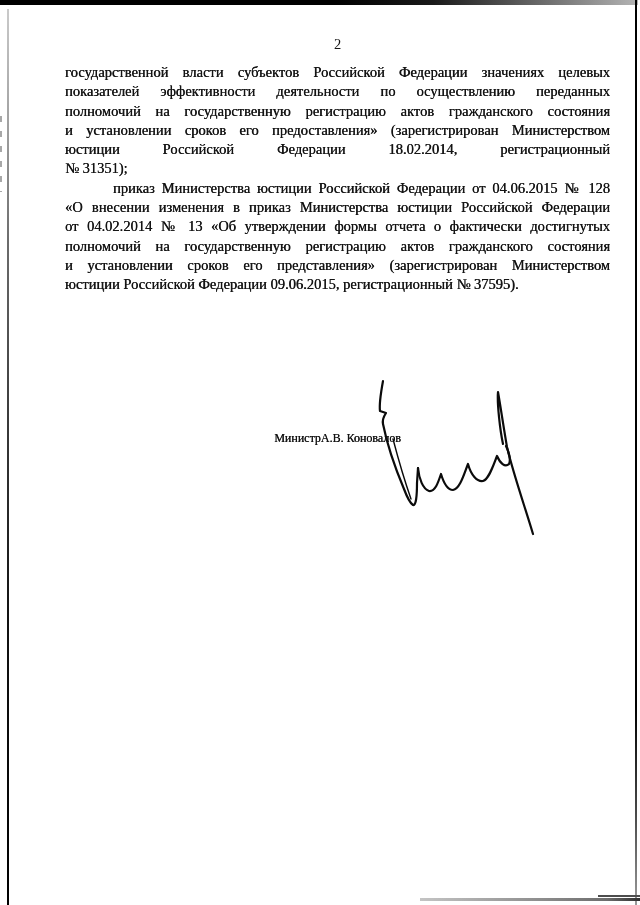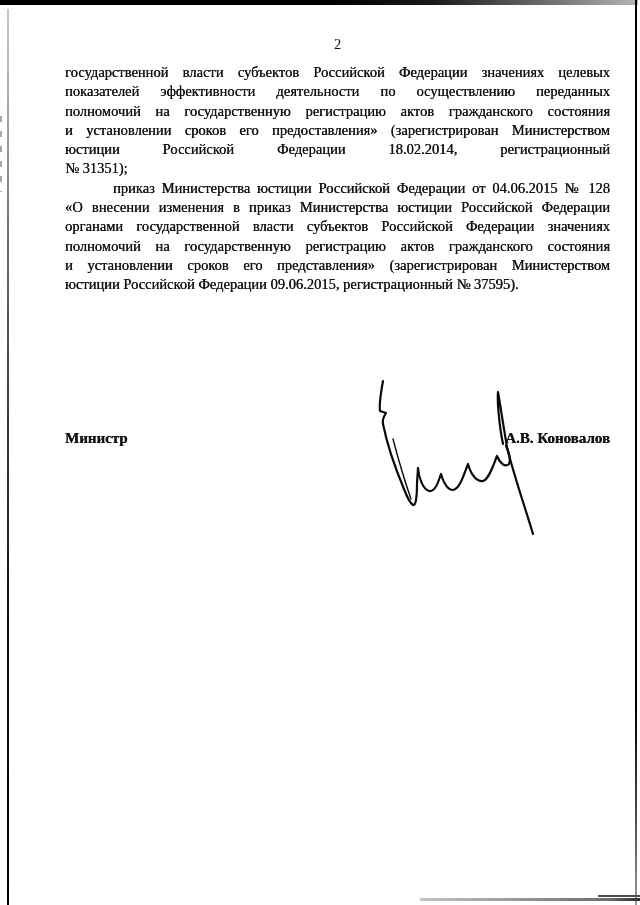--- a/index.html
+++ b/index.html
@@ -69,25 +69,24 @@
     text-align-last: left;
   }
   .line.indent {
     padding-left: 48px;
     box-sizing: border-box;
   }
   .sig-row {
     position: absolute;
     left: 65px; top: 429px; width: 545px;
     display: flex;
-    justify-content: space-between;
-    font-size: 15px;
+    justify-content: center;
+    font-size: 12px;
     line-height: 18px;
     text-shadow: 0.3px 0 0 #141414;
-    font-weight: bold;
   }
   .signature-svg {
     position: absolute;
     left: 0; top: 0;
     width: 640px; height: 905px;
     pointer-events: none;
   }
 </style>
 </head>
 <body>
@@ -103,21 +102,21 @@
 
 <div class="body-text">
   <div class="line">государственной власти субъектов Российской Федерации значениях целевых</div>
   <div class="line">показателей эффективности деятельности по осуществлению переданных</div>
   <div class="line">полномочий на государственную регистрацию актов гражданского состояния</div>
   <div class="line">и установлении сроков его предоставления» (зарегистрирован Министерством</div>
   <div class="line">юстиции Российской Федерации 18.02.2014, регистрационный</div>
   <div class="line left">№ 31351);</div>
   <div class="line indent">приказ Министерства юстиции Российской Федерации от 04.06.2015 № 128</div>
   <div class="line">«О внесении изменения в приказ Министерства юстиции Российской Федерации</div>
-  <div class="line">органами государственной власти субъектов Российской Федерации значениях</div>
+  <div class="line">от 04.02.2014 № 13 «Об утверждении формы отчета о фактически достигнутых</div>
   <div class="line">полномочий на государственную регистрацию актов гражданского состояния</div>
   <div class="line">и установлении сроков его представления» (зарегистрирован Министерством</div>
   <div class="line left">юстиции Российской Федерации 09.06.2015, регистрационный № 37595).</div>
 </div>
 
 <div class="sig-row">
   <span>Министр</span>
   <span>А.В. Коновалов</span>
 </div>
 

